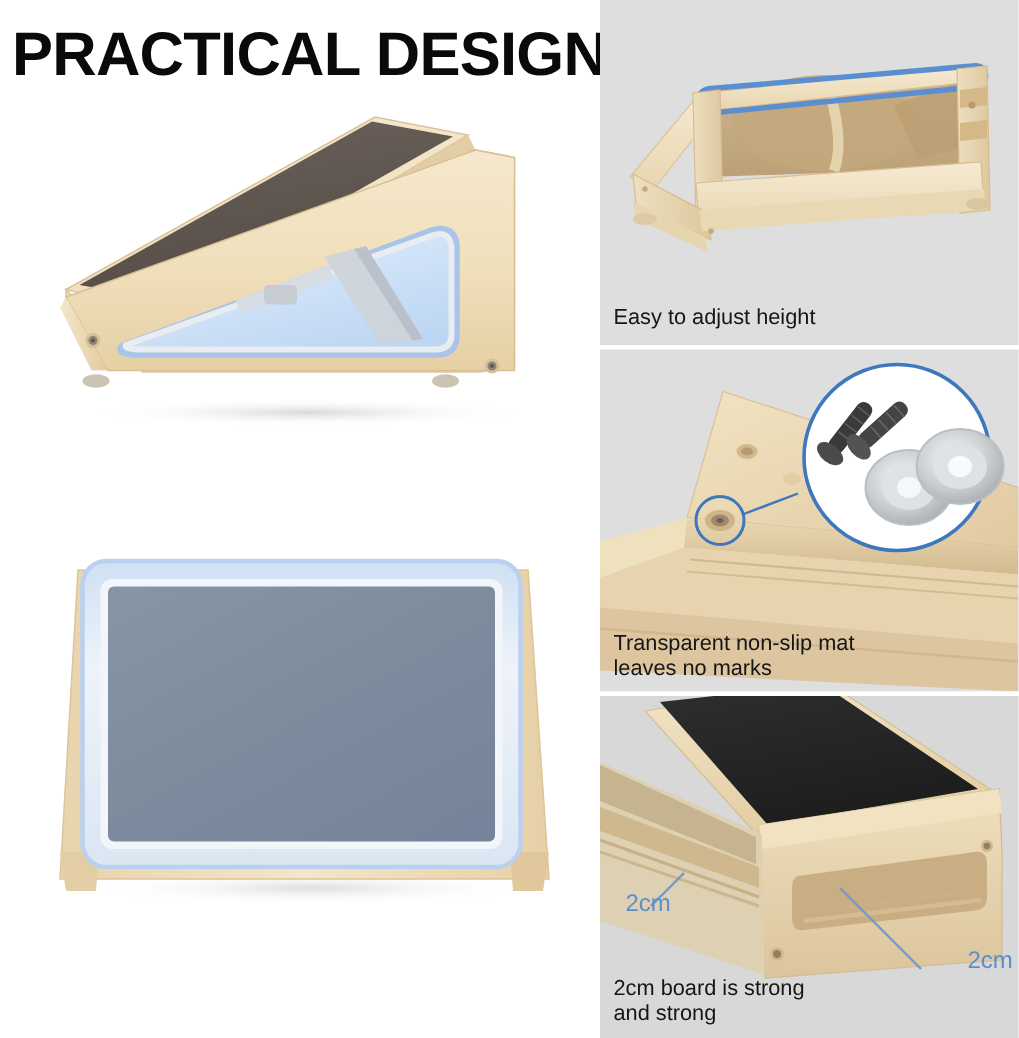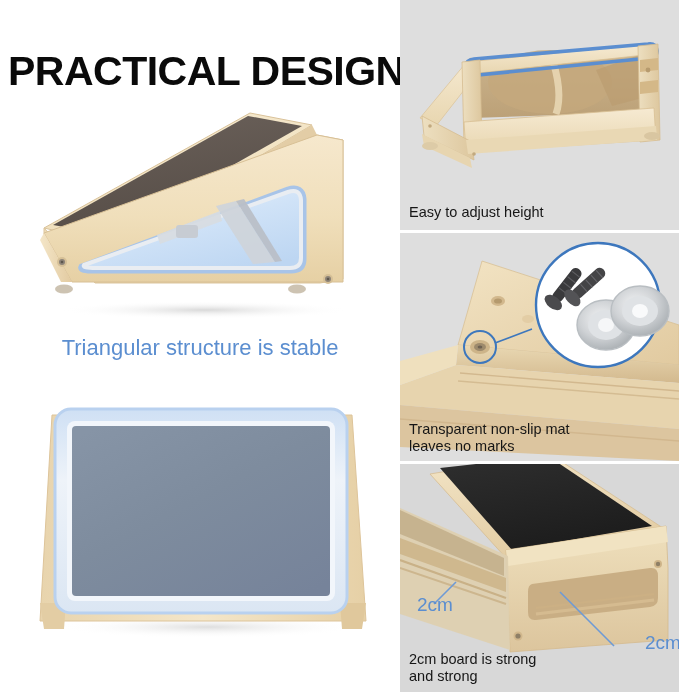--- a/index.html
+++ b/index.html
@@ -2,21 +2,21 @@
 <html><head>
 <meta charset="utf-8">
 <style>
   html,body{margin:0;padding:0;background:#fff;}
   body{width:679px;height:692px;position:relative;overflow:hidden;
        font-family:"Liberation Sans",sans-serif;}
 
   .canvas{position:absolute;inset:0;background:#ffffff;}
 
   
-  .left-col{position:absolute;left:0;top:0;width:398px;height:539px;background:#fff;margin-top:35px;}
+  .left-col{position:absolute;left:0;top:0;width:398px;height:539px;background:#fff;}
 
   .title{position:absolute;left:8px;top:16px;width:390px;
          font-size:41px;font-weight:bold;letter-spacing:-0.5px;
          color:#0a0a0a;line-height:1;white-space:nowrap;}
 
   
   .hero{position:absolute;left:20px;top:72px;width:360px;height:215px;}
   .hero svg{display:block;width:100%;height:100%;}
 
   .cap-blue{position:absolute;color:#5b8ed0;font-size:22px;line-height:1.15;
@@ -38,21 +38,21 @@
 
   .photo{position:absolute;left:0;top:0;width:279px;height:100%;}
   .photo svg{display:block;width:100%;height:100%;}
 
   .cap-black{position:absolute;left:9px;color:#161616;font-size:14.5px;
              line-height:1.22;font-weight:400;}
   .cap-a{bottom:8px;}
   .cap-b{bottom:5px;}
   .cap-c{bottom:6px;margin-top:48px;}
 
-  .dim{position:absolute;color:#5b8ed0;font-size:19px;font-weight:400;}
+  .dim{position:absolute;color:#5b8ed0;font-size:16px;font-weight:400;}
   .dim-1{left:17px;top:130px;}
   .dim-2{left:245px;top:168px;}
 
   .divider{position:absolute;left:0;width:279px;height:3px;background:#ffffff;}
 </style>
 </head>
 <body>
 
 <div class="canvas">
 
@@ -126,21 +126,20 @@
           <circle cx="308" cy="172" r="5" fill="#d6c097"></circle>
           <circle cx="308" cy="172" r="3" fill="#8d8377"></circle>
           <circle cx="308" cy="172" r="1.3" fill="#5d564d"></circle>
         </g>
 
         <ellipse cx="44" cy="182" rx="9" ry="4.5" fill="#cdc3b2"></ellipse>
         <ellipse cx="277" cy="182" rx="9" ry="4.5" fill="#cdc3b2"></ellipse>
       </svg>
     </div>
 
-    <div class="cap-blue cap-hero">Triangular structure is stable</div>
 
     <div class="pad">
       <svg viewBox="0 0 358 250" xmlns="http://www.w3.org/2000/svg">
         <defs>
           <linearGradient id="padWoodL" x1="0" y1="0" x2="1" y2="0">
             <stop offset="0" stop-color="#e8d4ad"></stop>
             <stop offset="0.5" stop-color="#f4e6c9"></stop>
             <stop offset="1" stop-color="#e6d0a6"></stop>
           </linearGradient>
           <linearGradient id="padTop" x1="0.1" y1="0" x2="0.9" y2="1">

